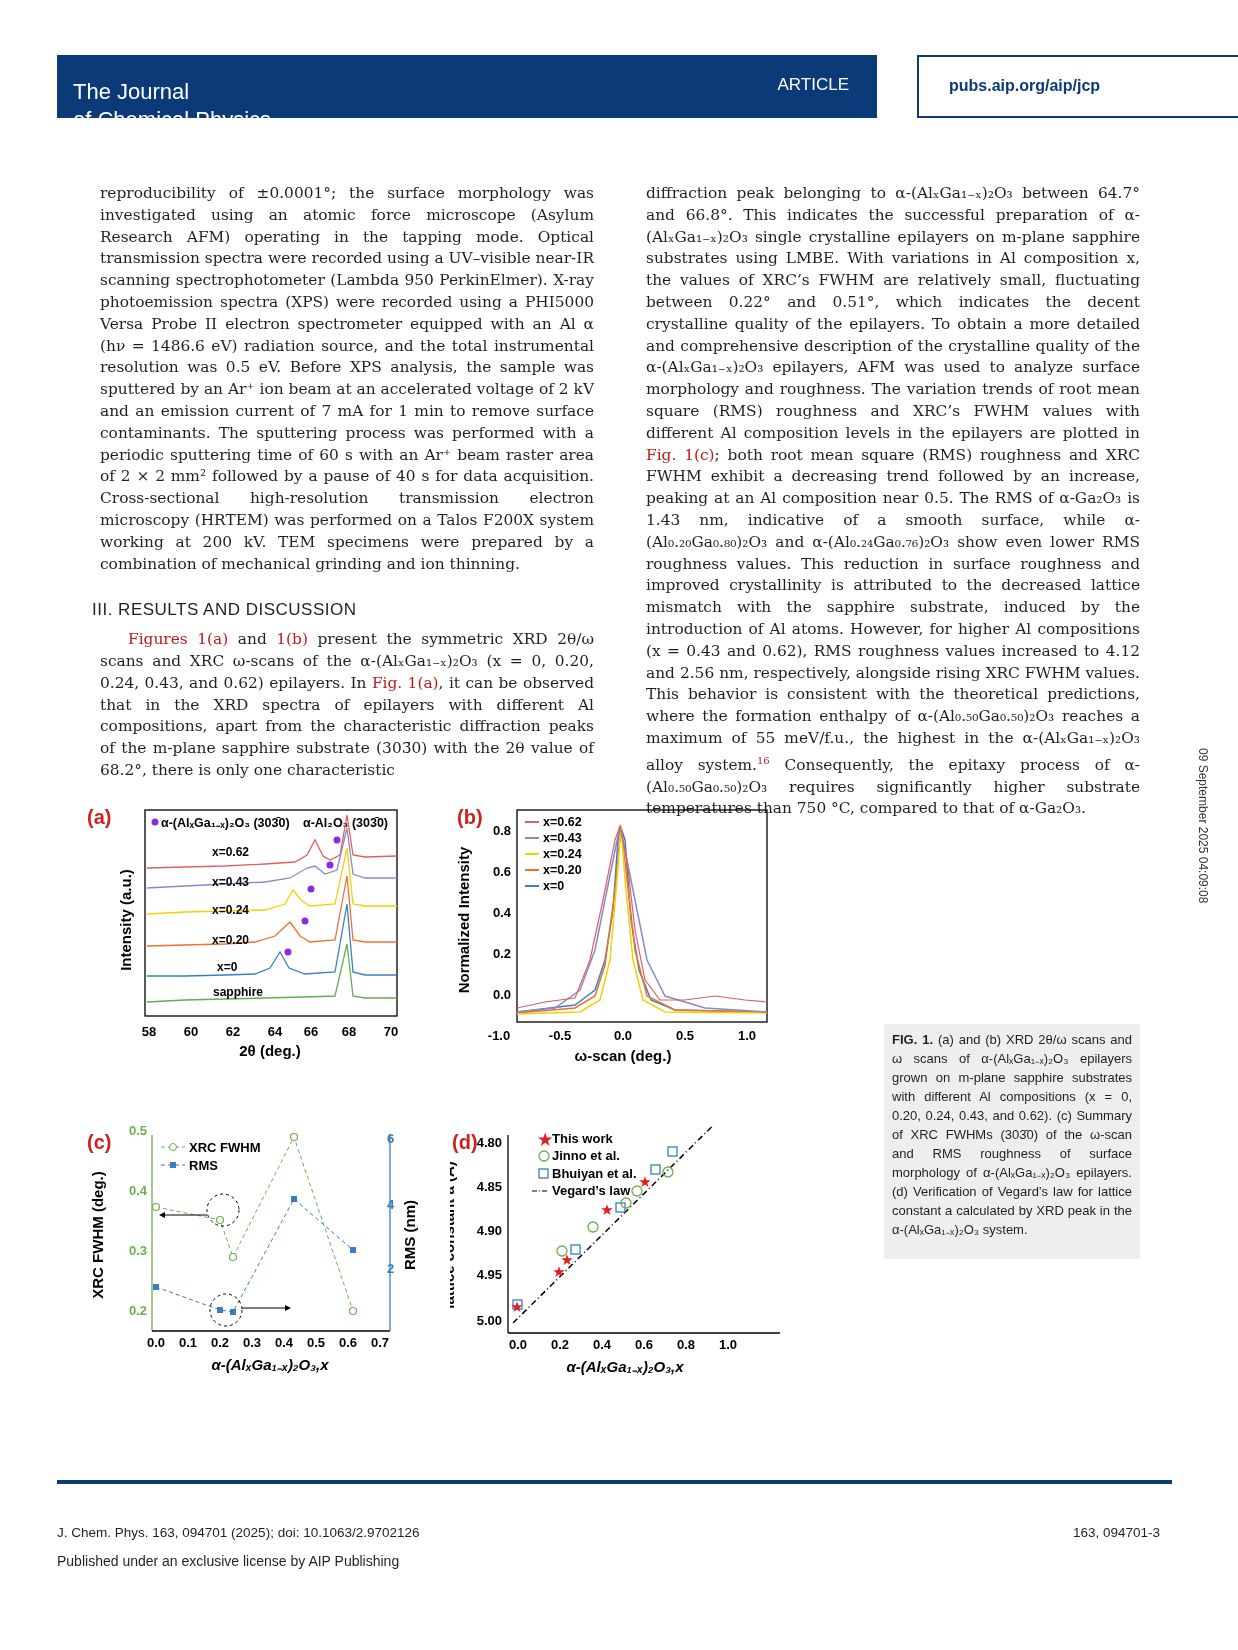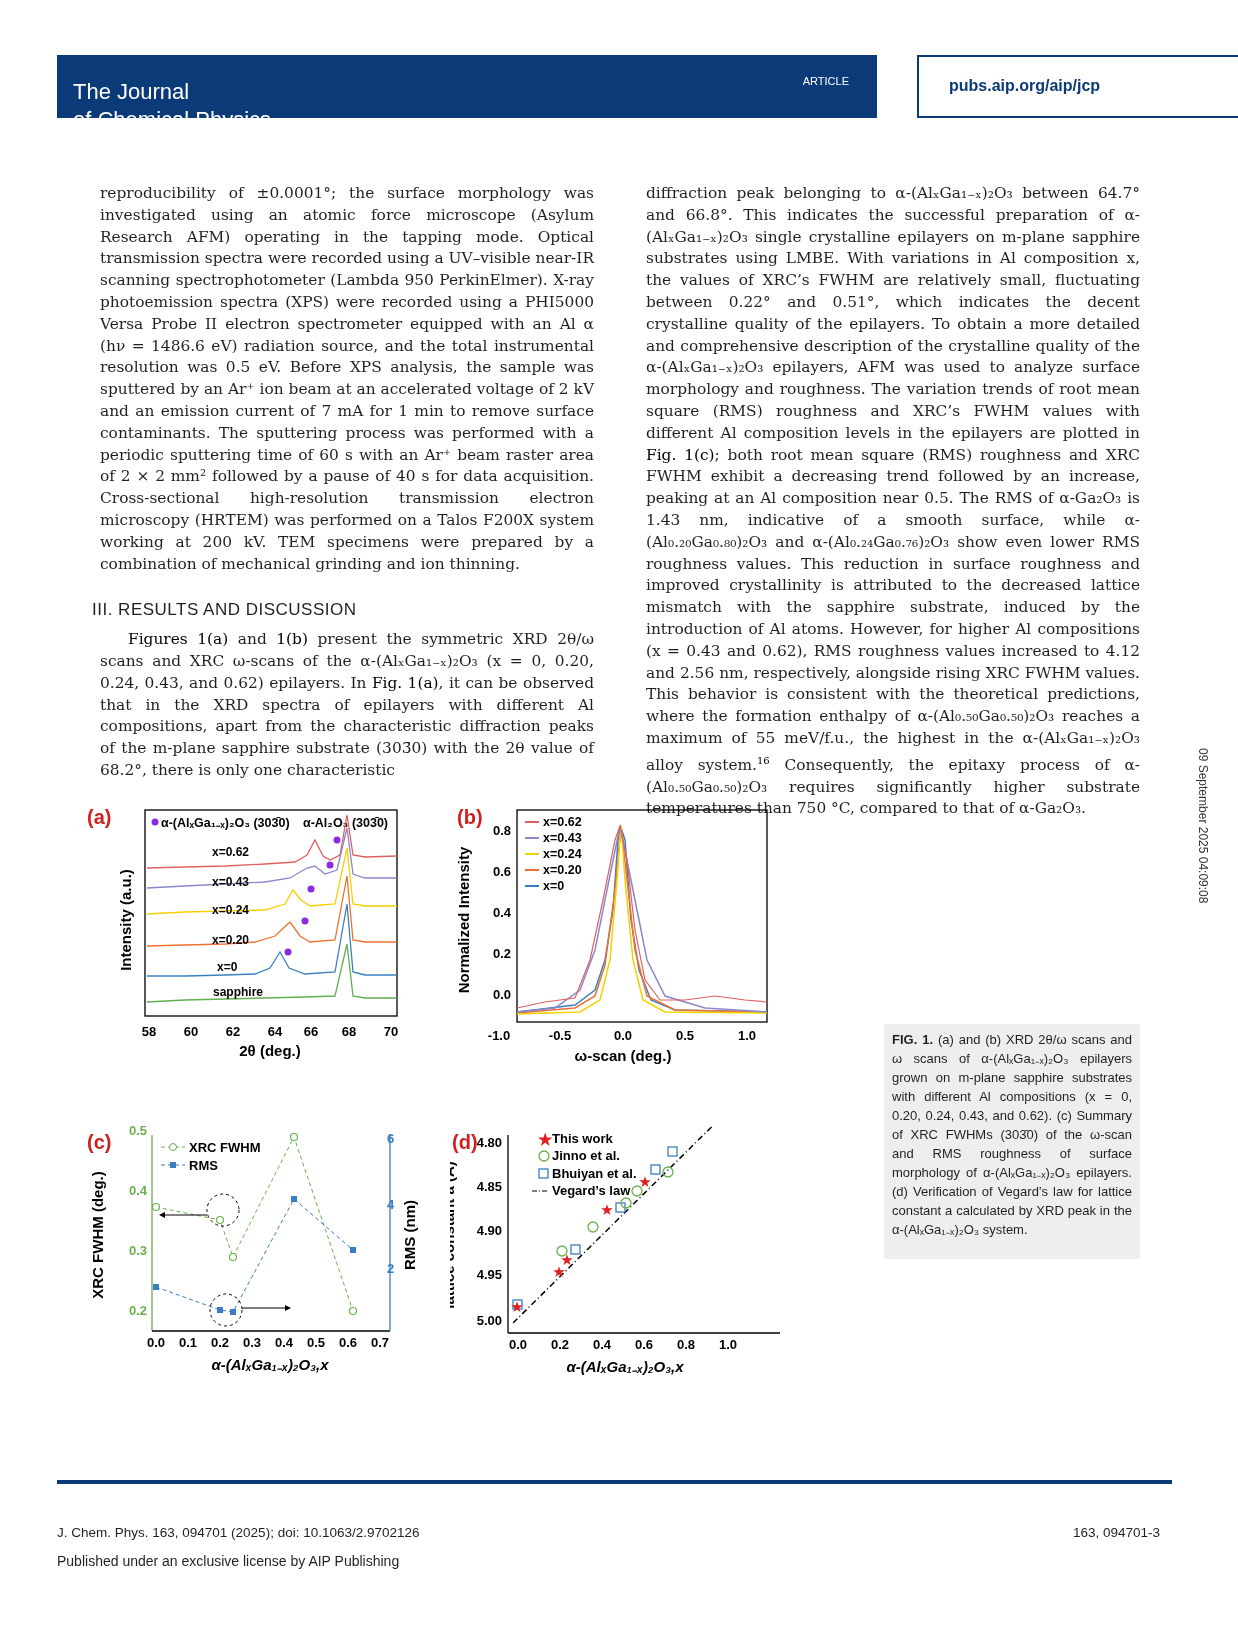--- a/index.html
+++ b/index.html
@@ -1,29 +1,29 @@
 <!DOCTYPE html>
 <html><head>
 <meta charset="utf-8">
 <style>
   html, body { margin:0; padding:0; background:#fff; }
   body { width:1238px; height:1650px; position:relative; overflow:hidden; font-family:"DejaVu Serif", serif; color:#231f20; }
   .banner { position:absolute; left:0; top:55px; width:1238px; height:63px; }
   .banner-left { position:absolute; left:57px; top:0; width:820px; height:63px; background:#0b3a78; }
   .journal-name { position:absolute; left:16px; top:4px; color:#fff; font-family:"Liberation Sans", sans-serif; font-weight:normal; font-size:22px; line-height:28px;margin-top:19px; }
-  .article-label { position:absolute; right:28px; top:20px; color:#fff; font-family:"Liberation Sans", sans-serif; font-size:11px; }
+  .article-label { position:absolute; right:28px; top:20px; color:#fff; font-family:"Liberation Sans", sans-serif; font-size:17px; }
   .banner-right { position:absolute; left:917px; top:0; width:414px; height:63px; border:2px solid #0b3a78; border-right:none; box-sizing:border-box; }
   .pubs-url { position:absolute; left:30px; top:20px; color:#0b3a78; font-family:"Liberation Sans", sans-serif; font-weight:bold; font-size:16px; }
   .col { position:absolute; top:175px; width:510px; font-size:15.4px; line-height:21.8px; text-align:justify; }
   .col-left { left:92px; }
   .col-right { left:638px; }
   .col p { margin:8px; }
   .indent { text-indent:28px; }
   .section-heading { margin:24px 0 8px 0 !important; font-family:"Liberation Sans", sans-serif; font-size:17px; letter-spacing:0.5px; }
-  .link { color:#000000; }
+  .link { color:#b91c1c; }
   .sidebar-date { position:absolute; left:1196px; top:748px; writing-mode:vertical-rl; font-family:"Liberation Sans", sans-serif; font-size:12px; color:#333; }
   .fig-panel { position:absolute; }
   .caption { position:absolute; left:884px; top:1024px; width:256px; background:#eeeeee; padding:6px 8px 20px 8px; box-sizing:border-box; font-family:"Liberation Sans", sans-serif; font-size:13px; line-height:19px; text-align:justify; }
   .footer-rule { position:absolute; left:57px; top:1480px; width:1115px; height:4px; background:#0b3a78; }
   .footer-left { position:absolute; left:57px; top:1525px; font-family:"Liberation Sans", sans-serif; font-size:13.5px; color:#231f20; }
   .footer-left2 { position:absolute; left:57px; top:1553px; font-family:"Liberation Sans", sans-serif; font-size:14px; color:#231f20; }
   .footer-right { position:absolute; right:78px; top:1525px; font-family:"Liberation Sans", sans-serif; font-size:13.5px; }
   svg text { font-family:"Liberation Sans", sans-serif; }
 </style>
 </head>

